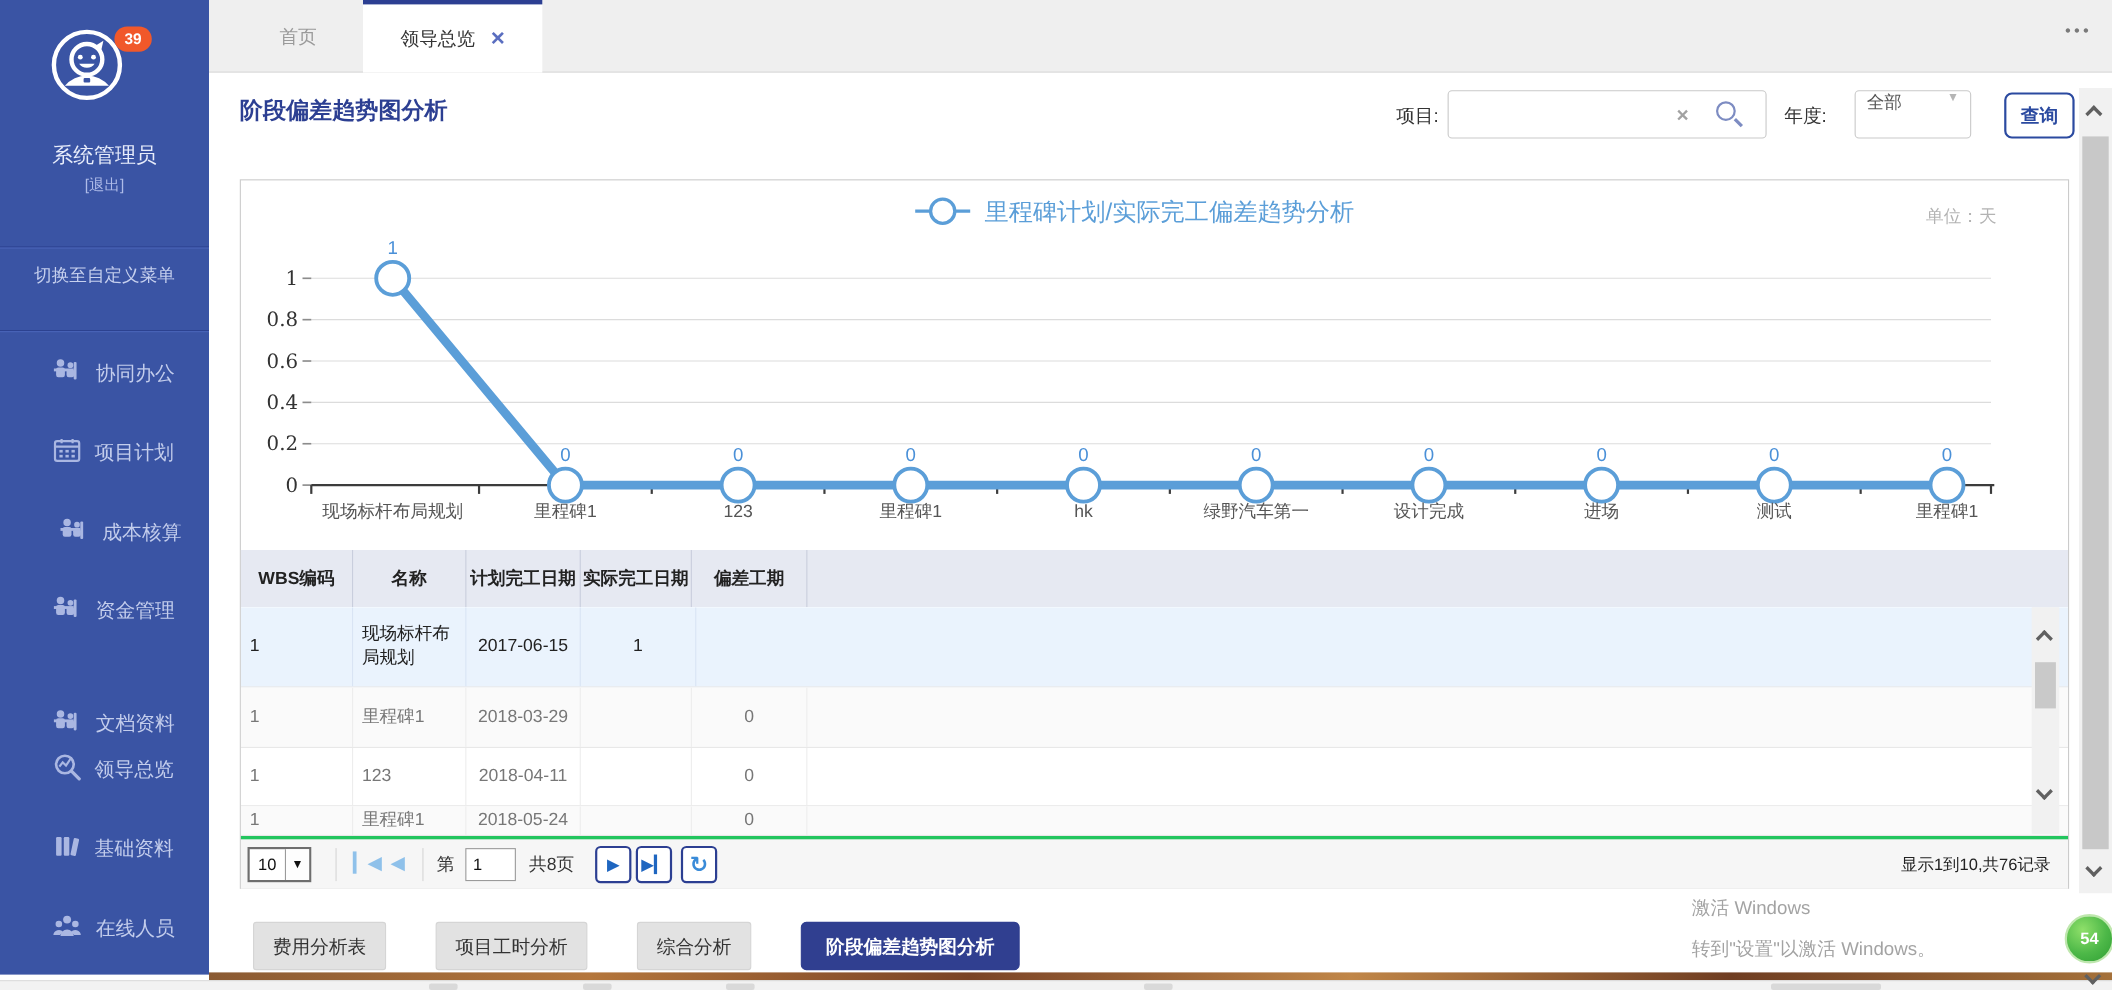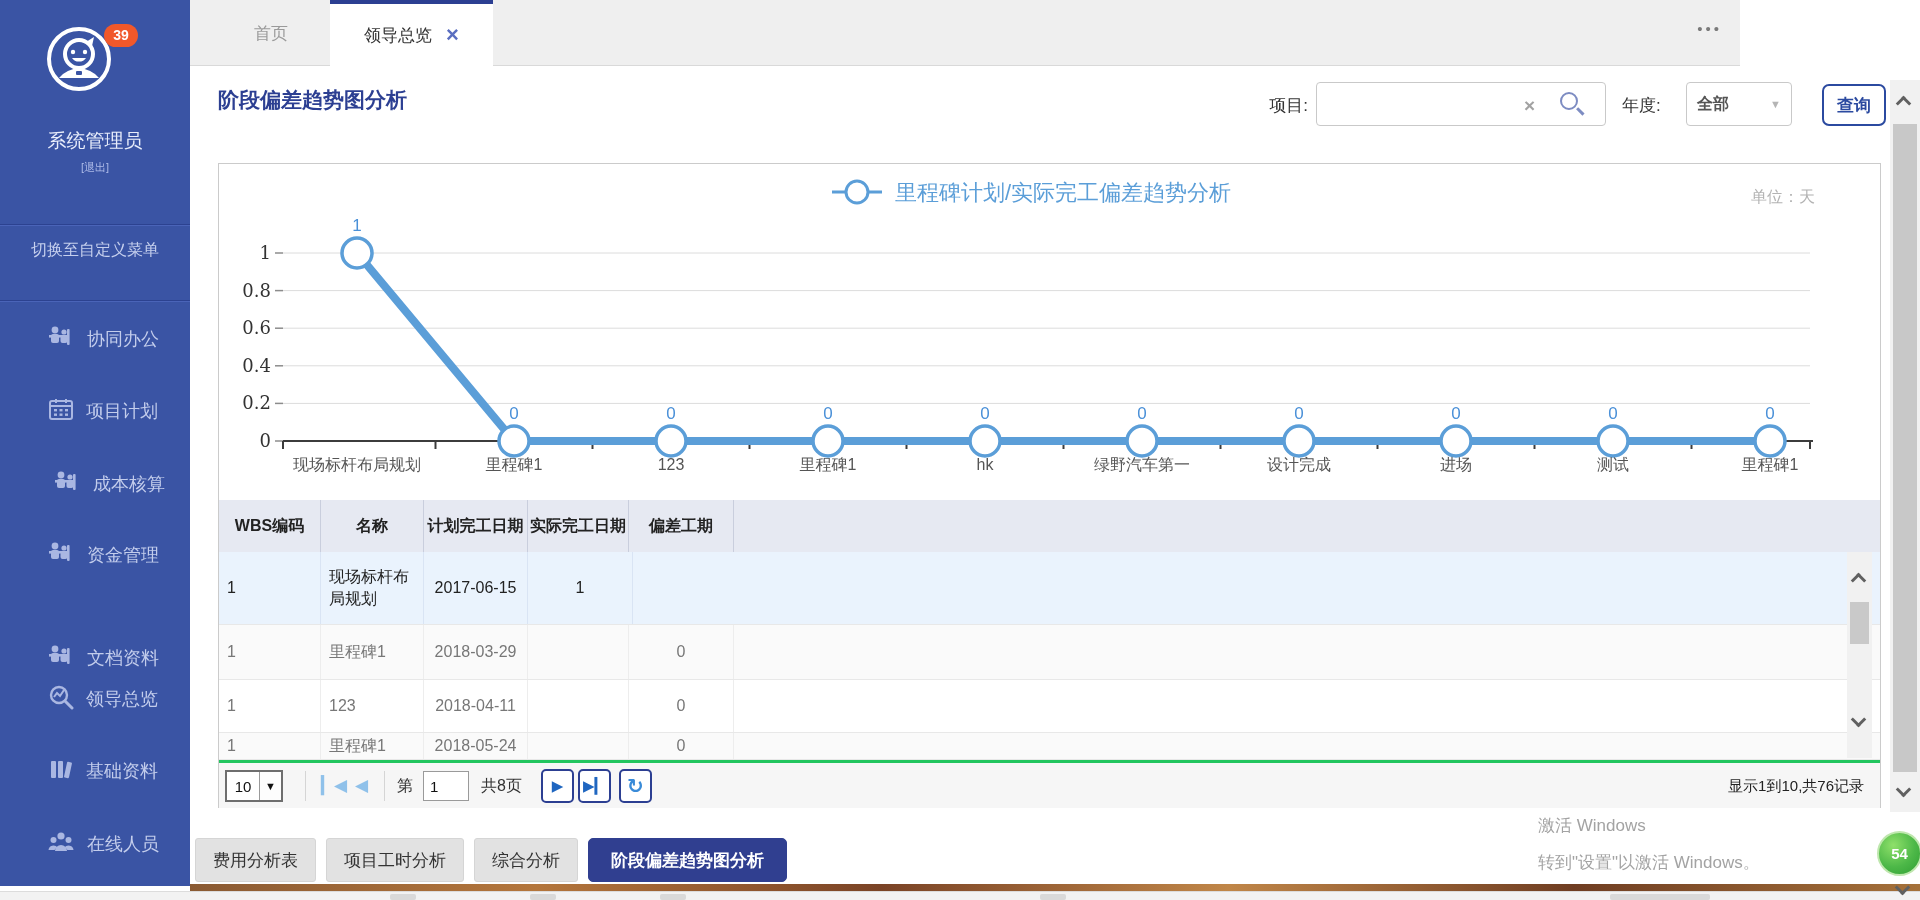--- a/index.html
+++ b/index.html
@@ -7,50 +7,50 @@
     font-family:"Liberation Sans","DejaVu Sans",sans-serif; }
   #screen { position:relative; width:1920px; height:900px; background:#fff; overflow:hidden; }
   .abs { position:absolute; }
 
   
   #sidebar { left:0; top:0; width:190px; height:886px; background:#3a54a4; z-index:5; }
   #avatar-wrap { position:absolute; left:46px; top:26px; width:66px; height:66px; }
   #badge { position:absolute; left:104px; top:24px; min-width:34px; height:23px; background:#f1582a;
     border-radius:12px; color:#fff; font-size:14px; font-weight:bold; text-align:center; line-height:23px; padding:0 6px; }
   #username { position:absolute; left:0; top:128px; width:190px; text-align:center; color:#e8edfb; font-size:19px; }
-  #logout { position:absolute; left:0; top:160px; width:190px; text-align:center; color:#aebbe8; font-size:11px; cursor:pointer; }
+  #logout { position:absolute; left:0; top:160px; width:190px; text-align:center; color:#aebbe8; font-size:14px; cursor:pointer; }
   .side-divider { position:absolute; left:0; width:190px; height:0; border-top:1px solid #2c4290; border-bottom:1px solid #4a64b8; }
   #switch-menu { position:absolute; left:0; top:240px; width:190px; text-align:center; color:#c6d0ee; font-size:16px; cursor:pointer; }
   .menu-item { position:absolute; left:0; width:206px; height:48px; display:flex; align-items:center;
     justify-content:center; gap:12px; color:#c3cdec; font-size:18px; cursor:pointer; }
   .menu-item svg { flex:0 0 auto; }
 
   
-  #tabbar { left:190px; top:0; width:1550px; height:66px; background:#efefef; border-bottom:1px solid #d9d9d9; }
+  #tabbar { left:190px; top:0; width:1730px; height:66px; background:#efefef; border-bottom:1px solid #d9d9d9; }
   #tab-home { position:absolute; left:26px; top:0; width:110px; height:66px; color:#9a9a9a; font-size:17px;
     display:flex; align-items:center; justify-content:center; cursor:pointer; }
   #tab-active { position:absolute; left:140px; top:0; width:163px; height:66px; background:#fff;
     border-top:4px solid #2c3f92; display:flex; align-items:center; justify-content:center; gap:14px; cursor:pointer; }
   #tab-active .tab-label { color:#333; font-size:17px; }
   #tab-close { color:#5a6ec0; font-size:22px; font-weight:bold; line-height:1; cursor:pointer; }
   #more-icon { position:absolute; right:18px; top:20px; color:#7a7a7a; font-size:15px; letter-spacing:3px; cursor:pointer; }
 
   
   #page-title { left:218px; top:86px; color:#2c3f92; font-size:21px; font-weight:bold; }
   .tool-label { color:#333; font-size:17px; }
   #project-label { left:1248px; top:94px; width:60px; text-align:right; }
   #project-input { left:1316px; top:82px; width:290px; height:44px; border:1px solid #c9c9c9; border-radius:4px;
     background:#fff; font-size:16px; padding:0 64px 0 10px; color:#333; }
   #clear-icon { left:1524px; top:95px; color:#a2a2a2; font-size:19px; font-weight:bold; cursor:pointer; }
   #search-icon { left:1560px; top:92px; width:18px; height:18px; border:2px solid #7d8cc2; border-radius:50%; cursor:pointer; }
   #search-icon::after { content:""; position:absolute; left:14px; top:16px; width:9px; height:2.5px;
     background:#7d8cc2; transform:rotate(45deg); }
   #year-label { left:1622px; top:94px; }
   #year-select { left:1686px; top:82px; width:106px; height:44px; border:1px solid #c9c9c9; border-radius:4px;
-    background:#fff; display:flex; align-items:center; padding:0 10px; cursor:pointer;font-weight:bold; }
+    background:#fff; display:flex; padding:0 10px; cursor:pointer; }
   #year-value { color:#555; font-size:16px; flex:1; }
   #year-caret { color:#b5b5b5; font-size:11px; }
   #query-btn { left:1822px; top:84px; width:64px; height:42px; border:2px solid #2b4aa0; border-radius:7px;
     background:#fff; color:#2b4aa0; font-size:17px; font-weight:bold; display:flex; align-items:center;
     justify-content:center; cursor:pointer; }
 
   
   #panel-box { left:218px; top:163px; width:1663px; height:645px; border:1px solid #cbcbcb; background:#fff; }
   #chart-svg { left:219px; top:164px; }
 
@@ -88,21 +88,21 @@
   #pg-total { position:absolute; left:244px; top:13px; font-size:16px; color:#333; }
   .pg-btn { position:absolute; top:6px; width:33px; height:34px; border:2px solid #2c3f92; border-radius:5px;
     background:#fff; display:flex; align-items:center; justify-content:center; color:#1f66c0; font-size:15px;
     cursor:pointer; font-weight:bold; }
   #pg-refresh { font-size:20px; color:#3a8bd8; }
   #pager-summary { position:absolute; right:16px; top:14px; font-size:15px; color:#222; }
 
   
   #bottom-tabs { left:195px; top:838px; display:flex; gap:10px; }
   .btab { height:44px; background:#e2e2e2; border:1px solid #d5d5d5; border-radius:3px; color:#333;
-    font-size:17px; display:flex; align-items:center; padding:0 17px; cursor:pointer; white-space:nowrap; }
+    font-size:17px; display:flex; align-items:center; padding:0 17px; cursor:pointer; white-space:nowrap;margin-left:35px; }
   .btab.active { background:#303f90; border-color:#303f90; color:#fff; font-weight:bold; border-radius:5px; padding:0 22px; }
 
   
   #scrollbar { left:1890px; top:80px; width:30px; height:732px; background:#f1f1f1; z-index:4; }
   #sb-thumb { left:1893px; top:124px; width:24px; height:648px; background:#c8c8c8; z-index:4; }
   .sb-chev { z-index:5; }
 
   
   #wallpaper-strip { left:190px; top:884px; width:1730px; height:9px;
     background:linear-gradient(90deg,#8a5a33,#b4763c,#7a4326,#c08648,#6f3d22,#a5713a); }

